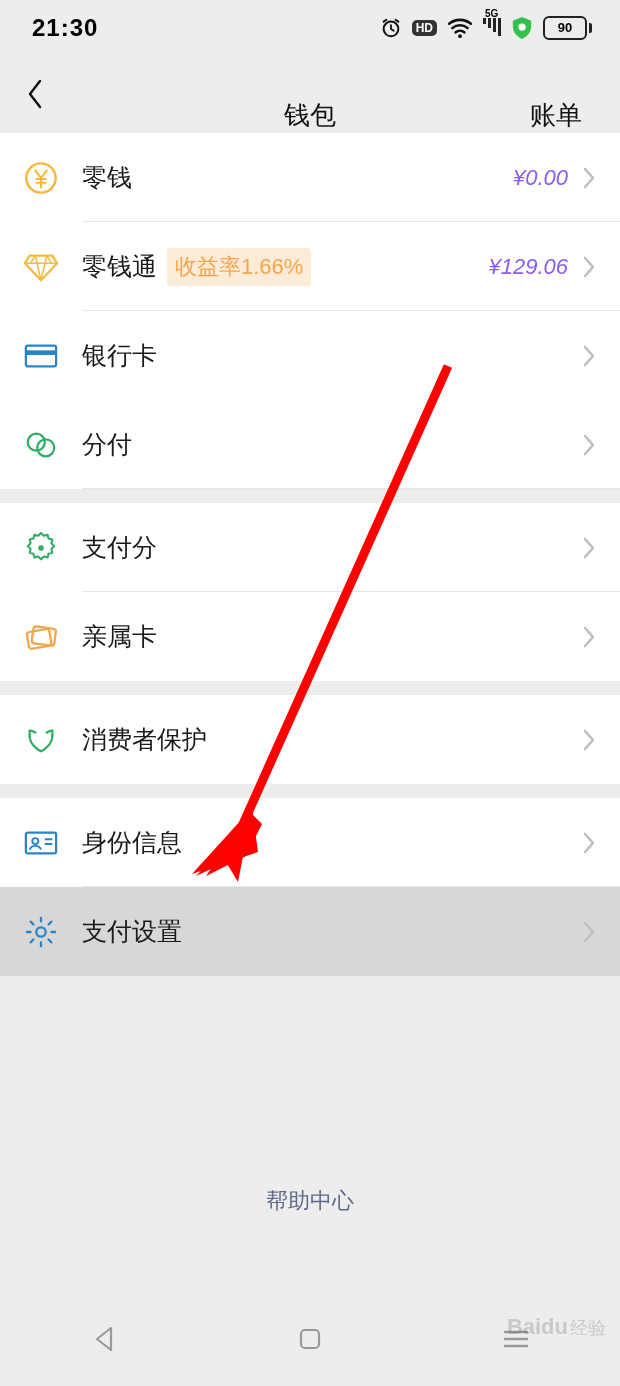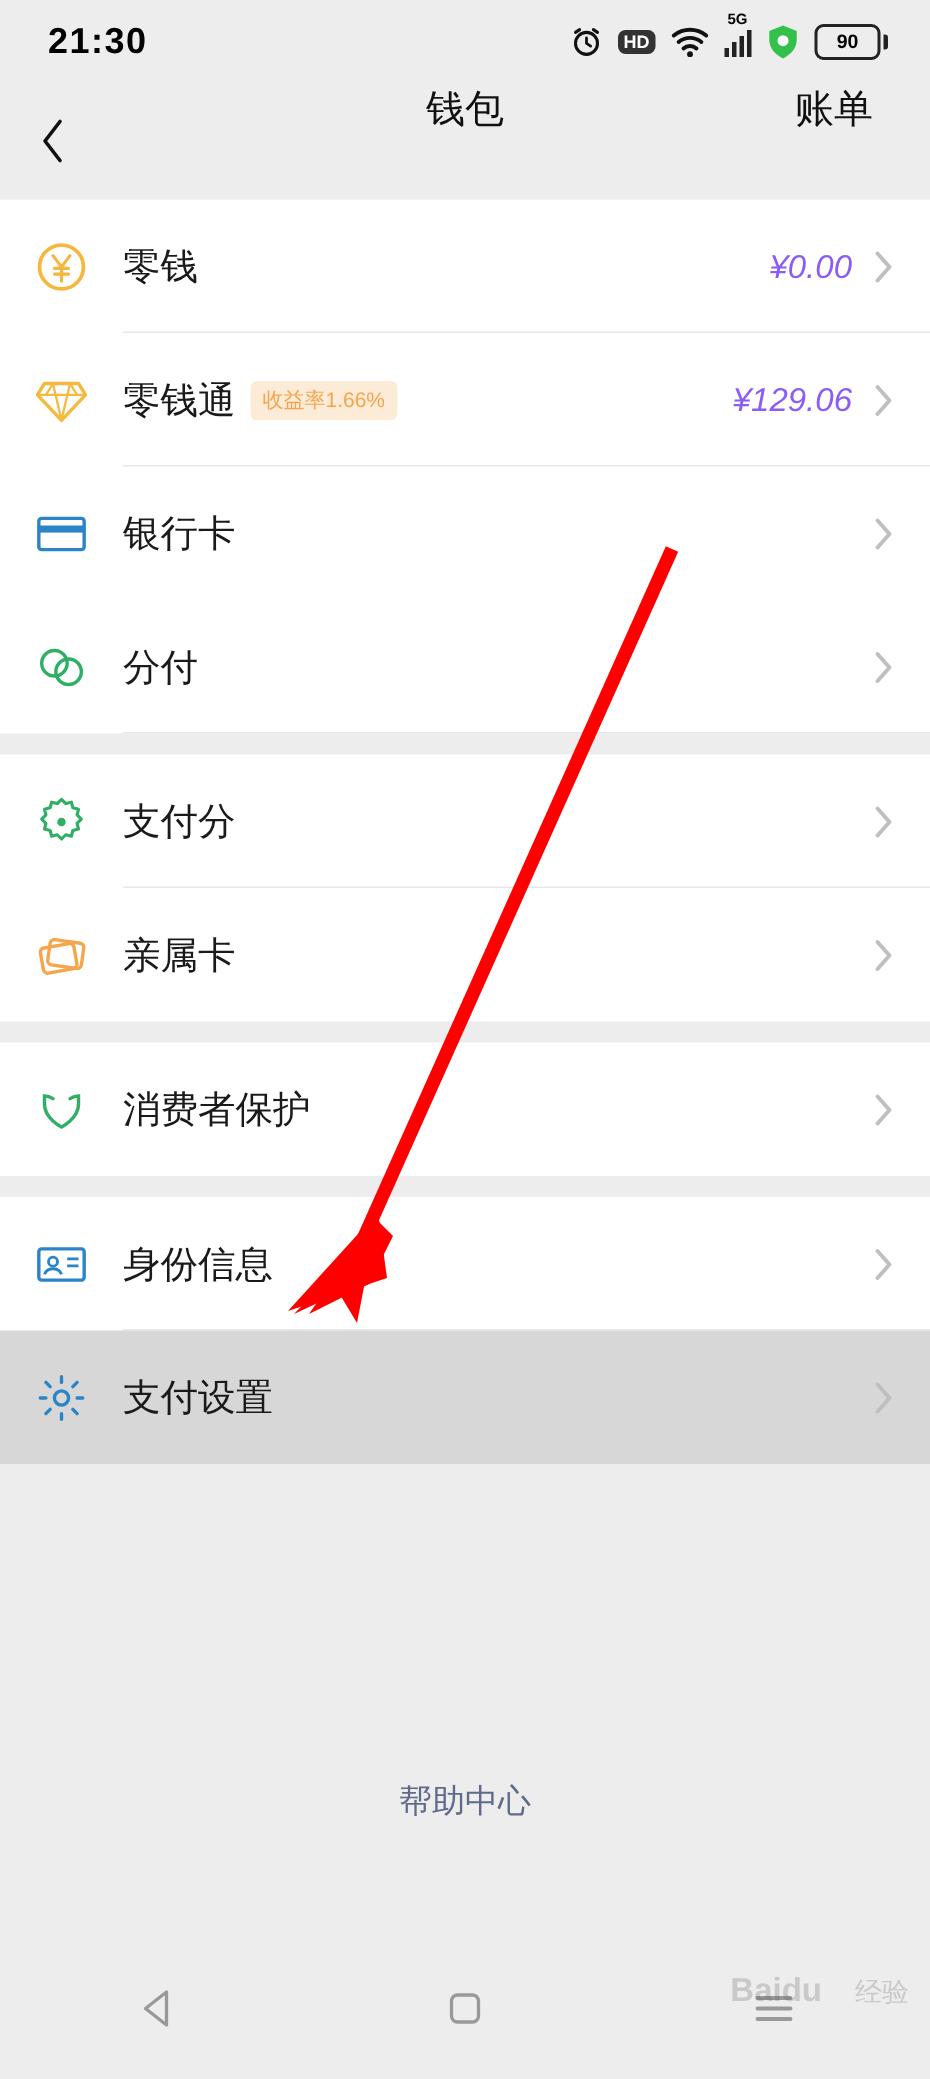--- a/index.html
+++ b/index.html
@@ -3,50 +3,50 @@
 <meta charset="utf-8">
 <style>
   * { margin: 0; padding: 0; box-sizing: border-box; }
   html, body { width: 620px; height: 1386px; font-family: -apple-system, "Helvetica Neue", Arial, sans-serif; background: #ededed; overflow: hidden; position: relative; }
   
   .status-bar { height: 55px; display: flex; align-items: center; padding: 0 28px 0 32px; background: #ededed; }
   .status-time { font-size: 24px; font-weight: 600; letter-spacing: 1px; }
   .status-right { margin-left: auto; display: flex; align-items: center; gap: 10px; }
   .status-right svg, .status-right .pill { display: block; }
   .hd-box { font-size: 12px; font-weight: 700; background: #333; color: #fff; border-radius: 5px; padding: 2px 4px; line-height: 1; }
-  .sig5g { position: relative; display: flex; align-items: flex-end; gap: 2px; height: 20px; }
+  .sig5g { position: relative; display: flex; gap: 2px; height: 20px; }
   .sig5g .bar { width: 3px; background: #222; }
   .sig5g .b1{height:6px}.sig5g .b2{height:10px}.sig5g .b3{height:14px}.sig5g .b4{height:18px}
   .sig5g .lbl { position: absolute; top:-10px; left:2px; font-size:10px; font-weight:700;}
   .batt { display:flex; align-items:center; gap:2px;}
   .batt-body { width:44px; height:24px; border:2px solid #222; border-radius:6px; display:flex; align-items:center; justify-content:center; font-size:13px; font-weight:600;}
   .batt-tip { width:3px; height:10px; background:#222; border-radius:0 2px 2px 0;}
   
-  .title-bar { height: 78px; display:flex; align-items:flex-start; background:#ededed; position:relative; }
+  .title-bar { height: 78px; display:flex; align-items:flex-end; background:#ededed; position:relative; }
   .back { width:70px; height:100%; display:flex; align-items:center; justify-content:center; }
   .title { position:absolute; left:0; right:0; text-align:center; font-size:26px; color:#111; pointer-events:none; }
   .right-btn { margin-left:auto; padding-right:38px; font-size:26px; color:#111; }
   
   .group { background:#fff; }
   .gap { height:14px; background:#ededed; }
   .row { display:flex; align-items:center; height:89px; padding:0 24px 0 24px; position:relative; }
   .row.highlight { background:#d7d7d7; }
   .row .icon-slot { width:58px; display:flex; align-items:center; justify-content:flex-start; }
   .row .label { font-size:25px; color:#1a1a1a; }
-  .row .badge { margin-left:10px; background:#fcebd7; color:#f5a54f; font-size:14px; padding:4px 8px; border-radius:4px; }
+  .row .badge { margin-left:10px; background:#fcebd7; color:#f5a54f; font-size:22px; padding:4px 8px; border-radius:4px; }
   .row .value { margin-left:auto; font-size:22px; color:#8b5cf6;font-style:italic; }
   .row .chev { margin-left:14px; }
   .sep { position:absolute; left:82px; right:0; bottom:0; height:1px; background:#e7e7e7; }
   
   .help { position:absolute; left:0; right:0; bottom:170px; text-align:center; color:#5f6b8a; font-size:22px; }
   
   .nav { position:absolute; left:0; right:0; bottom:0; height:90px; display:flex; align-items:center; justify-content:space-around; }
   .nav svg { opacity:.55; }
   
-  .wm { position:absolute; right:14px; bottom:46px; color:#c9c9c9; font-size:22px; font-weight:700; display:flex; align-items:baseline; gap:22px;}
+  .wm { position:absolute; right:14px; bottom:46px; color:#c9c9c9; font-size:22px; font-weight:700; display:flex; align-items:baseline; gap:2px;}
   .wm .cn { font-size:18px; font-weight:400;}
   
   .arrow-overlay { position:absolute; pointer-events:none; }
   
   .chev svg { display:block; }
 </style>
 </head>
 <body>
 
 <div class="status-bar">

